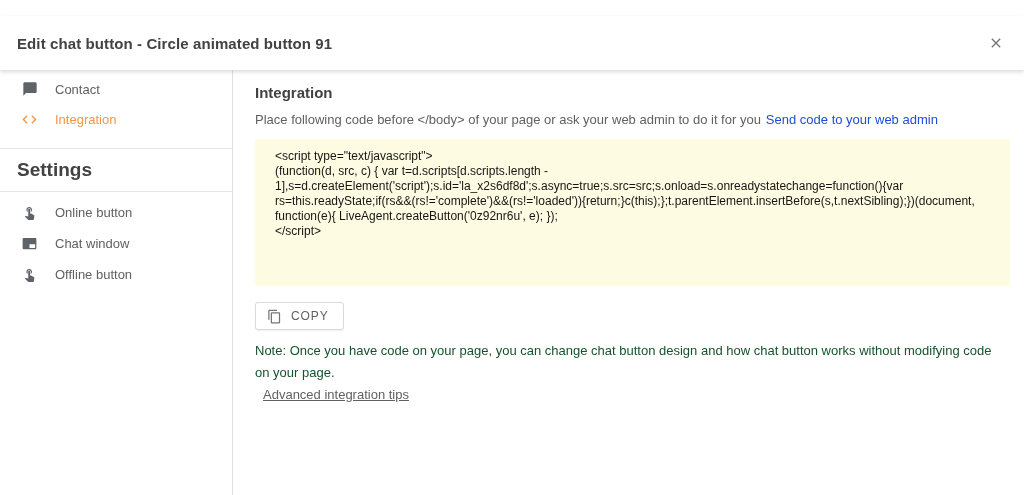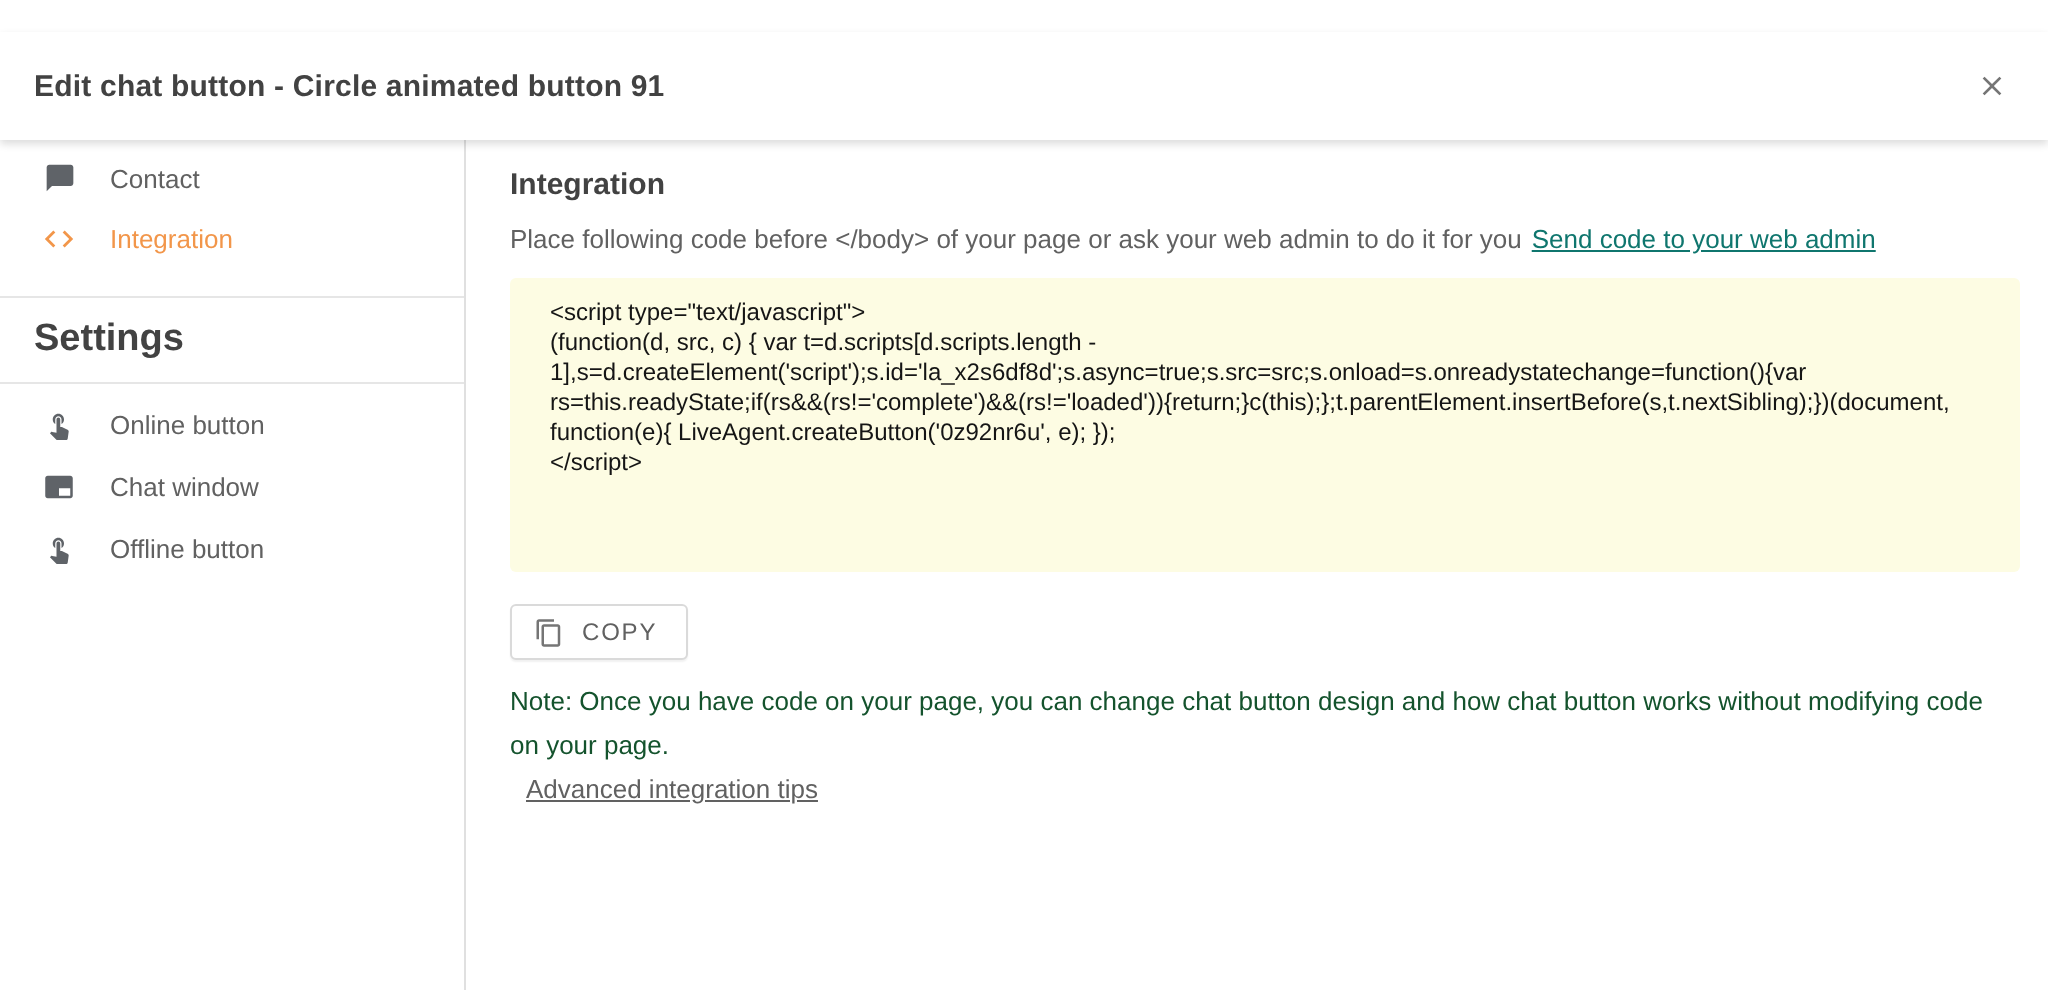--- a/index.html
+++ b/index.html
@@ -45,21 +45,21 @@
     height: 42px; display: flex; align-items: center; padding-left: 17px;
     font-size: 19px; font-weight: 700; color: #424242;
   }
   
   .main {
     position: absolute; left: 234px; top: 54px; right: 0; bottom: 0;
     background: #ffffff; padding: 30px 14px 0 21px; overflow: hidden;
   }
   .main-heading { font-size: 15px; font-weight: 700; color: #424242; }
   .instruction { margin-top: 10px; font-size: 13px; color: #616161; line-height: 18px; }
-  .inline-link { color: #0f766e; text-decoration: underline; margin-left: 5px; cursor: pointer; }
+  .inline-link { color: #1d4ed8; margin-left: 5px; cursor: pointer; }
   .code-box {
     margin-top: 10px; height: 147px; background: #FDFCE3;
     border-radius: 3px; padding: 10px 20px; overflow: hidden; cursor: text;
   }
   .code-line {
     font-family: "Liberation Sans", "DejaVu Sans", sans-serif;
     font-size: 12px; line-height: 15px; color: #151515;
     white-space: pre-wrap; word-break: break-all;
   }
   .copy-btn {

